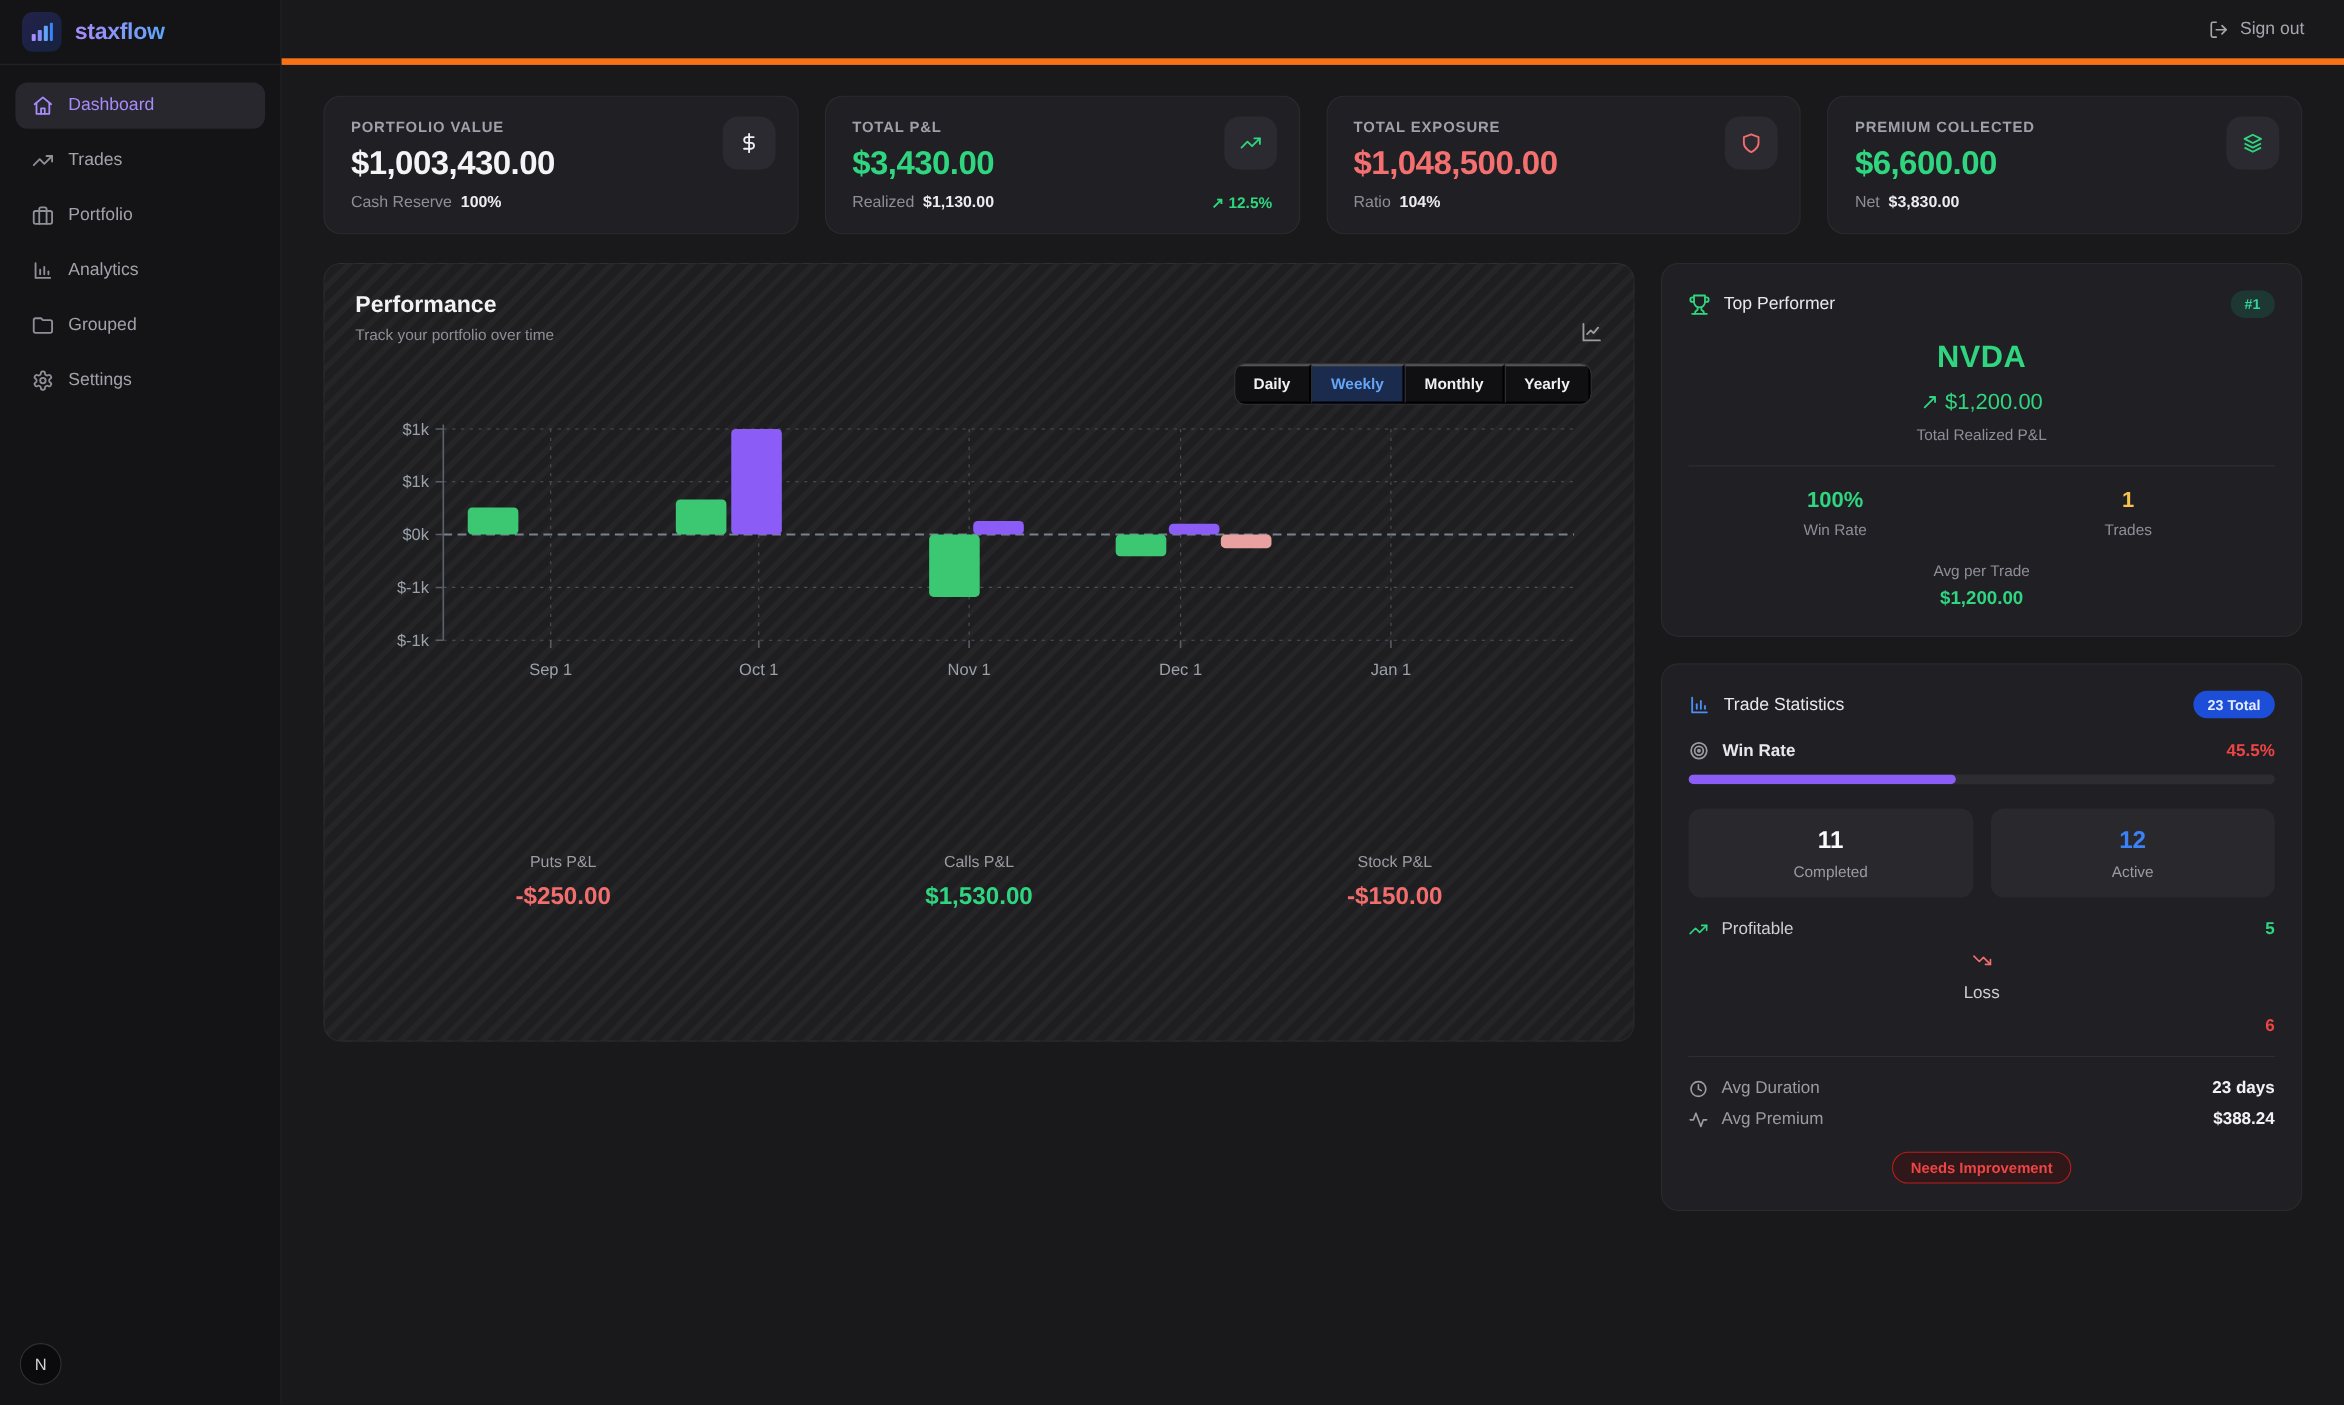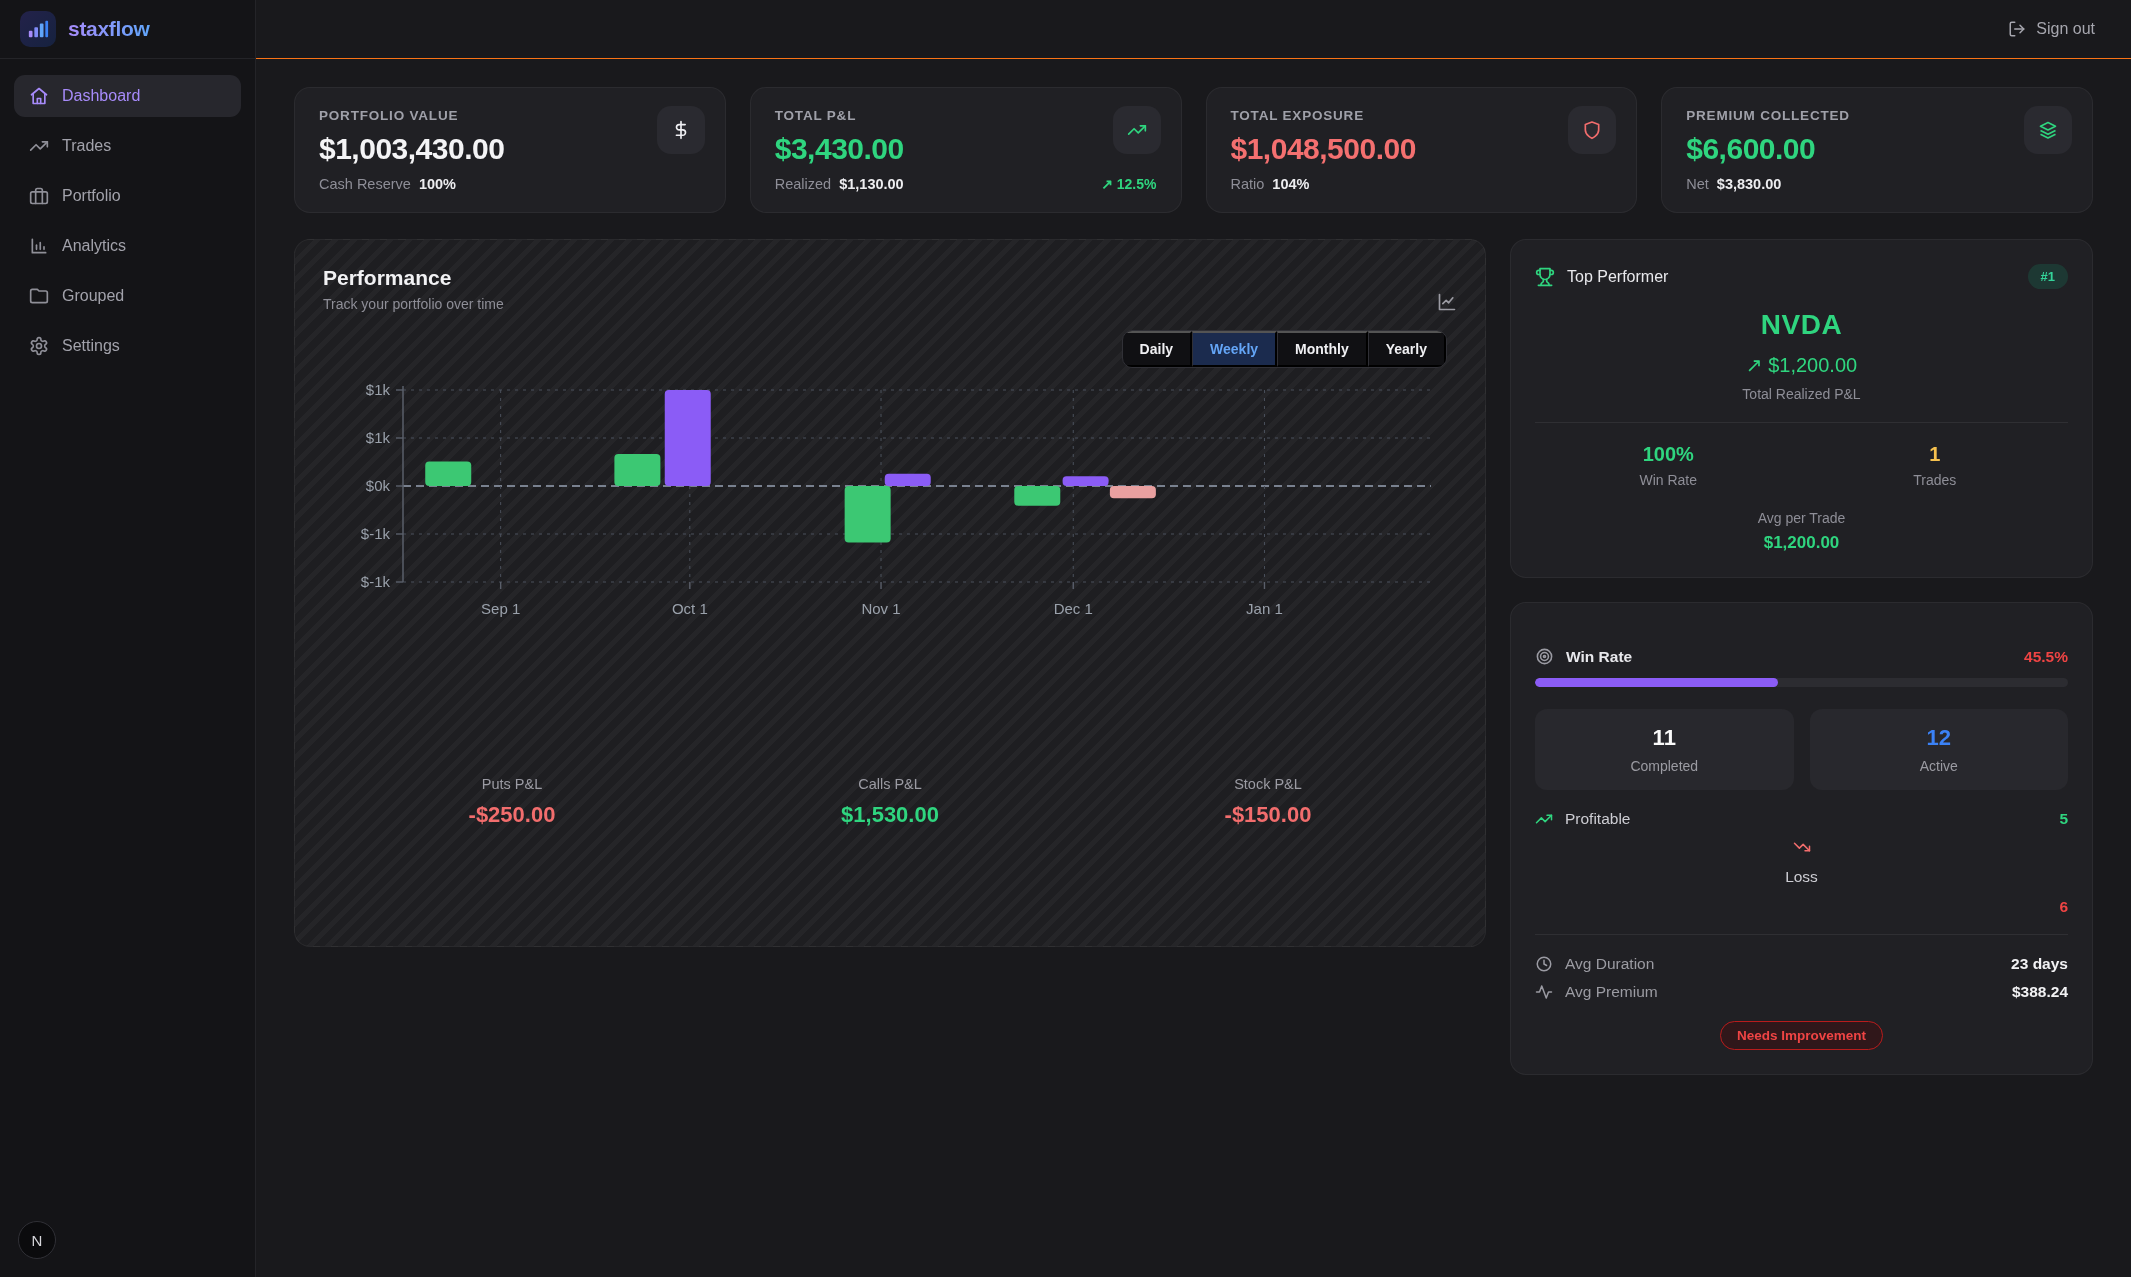--- a/index.html
+++ b/index.html
@@ -44,21 +44,21 @@
   .avatar {
     position:absolute; left:18px; bottom:18px; width:38px; height:38px;
     border-radius:50%; background:#0b0b0d; border:1px solid #303036;
     display:flex; align-items:center; justify-content:center;
     color:#d6d6db; font-size:15px; cursor:pointer;
   }
 
   
   .topbar {
     position:absolute; left:256px; top:0; width:1875px; height:59px;
-    border-bottom:1px solid #f97316; display:flex; align-items:center;
+    border-bottom:6px solid #f97316; display:flex; align-items:center;
     justify-content:flex-end; padding:0 36px;
   }
   .signout {
     display:flex; align-items:center; gap:10px; color:#a6a6ae;
     font-size:16px; cursor:pointer;
   }
 
   
   .main { position:absolute; left:256px; top:59px; width:1875px; padding:28px 38px; }
   .stats-row { display:flex; gap:24px; }
@@ -431,20 +431,32 @@
             <div class="l">Trades</div>
           </div>
         </div>
         <div class="tp-avg">
           <div class="l">Avg per Trade</div>
           <div class="v">$1,200.00</div>
         </div>
       </section>
 
       <section class="panel">
+        <div class="panel-head">
+          <span class="ic c-blue">
+            <svg width="20" height="20" viewBox="0 0 24 24" fill="none" stroke="currentColor" stroke-width="2" stroke-linecap="round" stroke-linejoin="round">
+                <path d="M4 4v16h16"></path>
+                <path d="M9 16v-5"></path>
+                <path d="M13.5 16V7.5"></path>
+                <path d="M18 16v-3"></path>
+              </svg>
+          </span>
+          <span class="panel-title">Trade Statistics</span>
+          <span class="badge total">23 Total</span>
+        </div>
 
         <div class="ts-row">
           <span class="ic c-gray">
             <svg width="19" height="19" viewBox="0 0 24 24" fill="none" stroke="currentColor" stroke-width="2">
                 <circle cx="12" cy="12" r="9"></circle>
                 <circle cx="12" cy="12" r="5"></circle>
                 <circle cx="12" cy="12" r="1.3"></circle>
               </svg>
           </span>
           <span class="lbl">Win Rate</span>

